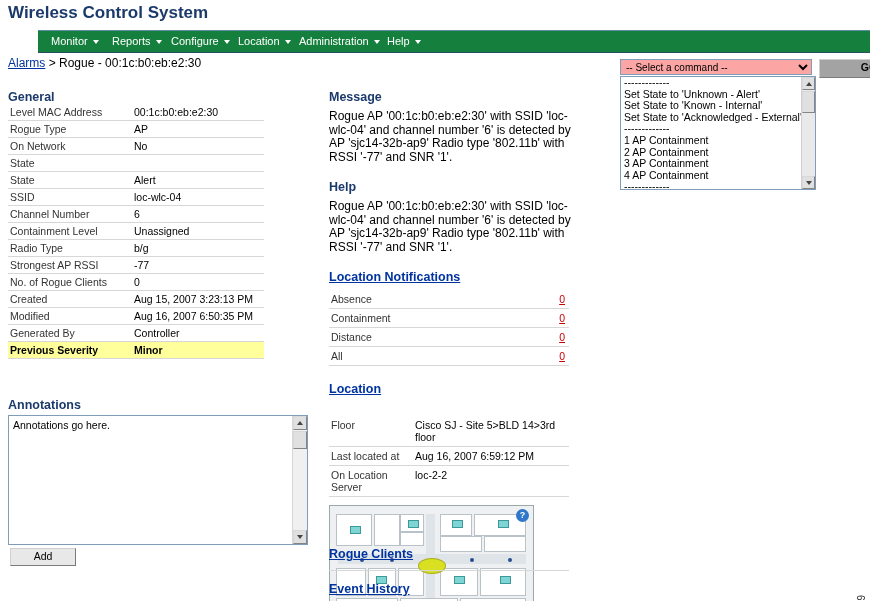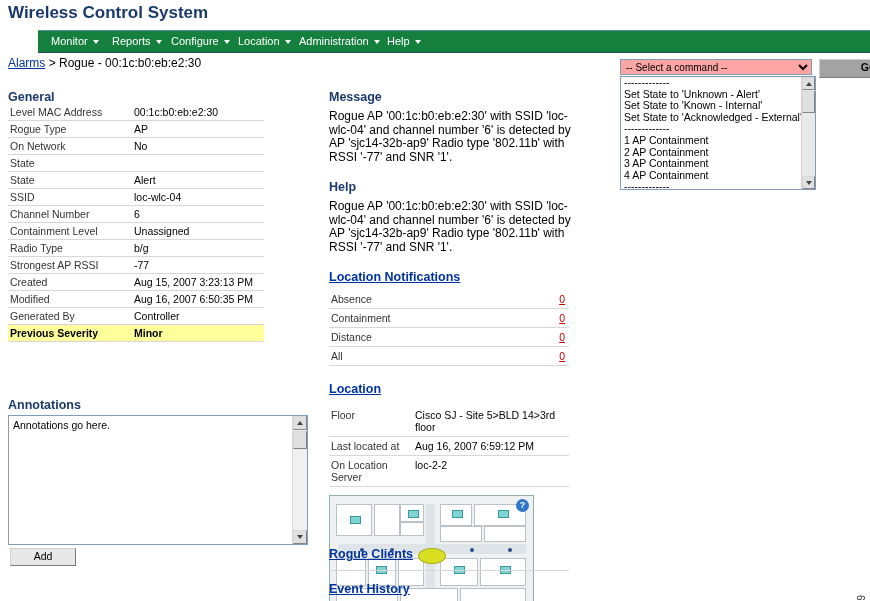--- a/index.html
+++ b/index.html
@@ -138,21 +138,21 @@
   
   .col-mid{position:absolute;left:329px;top:90px;width:245px;}
   .para{font-size:12px;line-height:13.5px;color:#000;margin-top:6px;}
   .blk{margin-top:16px;}
   table.ln{border-collapse:collapse;width:240px;margin-top:6px;}
   table.ln td{font-size:10.5px;padding:3px 4px 3px 2px;border-bottom:1px solid #d7d7d7;color:#333;}
   table.ln td.k{width:190px;}
   table.ln td.v{text-align:right;}
   table.ln td.v a{color:#cc0000;text-decoration:underline;cursor:pointer;}
 
-  table.loc{border-collapse:collapse;width:240px;margin-top:10px;}
+  table.loc{border-collapse:collapse;width:240px;margin-top:20px;}
   table.loc td{font-size:10.5px;padding:3px 4px 3px 2px;border-bottom:1px solid #d7d7d7;color:#333;vertical-align:top;}
   table.loc td.k{width:78px;}
   table.loc td.v{color:#000;}
 
   
   .mapwrap{position:relative;margin-top:8px;width:203px;height:112px;border:1px solid #9aa;background:#f2f3f4;overflow:hidden;}
   .mapwrap .floorbg{position:absolute;left:0;top:0;width:203px;height:112px;background:#eef0f2;}
   .mapwrap .room{position:absolute;background:#ffffff;border:1px solid #b9c2c9;}
   .mapwrap .corr{position:absolute;background:#dfe4e8;}
   .mapwrap .ap{position:absolute;width:9px;height:6px;background:#7fd4d4;border:1px solid #3a9a9a;}
@@ -270,20 +270,24 @@
           <td class="k">Containment Level</td>
           <td class="v">Unassigned</td>
         </tr>
     <tr>
           <td class="k">Radio Type</td>
           <td class="v">b/g</td>
         </tr>
     <tr>
           <td class="k">Strongest AP RSSI</td>
           <td class="v">-77</td>
+        </tr>
+    <tr>
+          <td class="k">No. of Rogue Clients</td>
+          <td class="v">0</td>
         </tr>
     <tr>
           <td class="k">Created</td>
           <td class="v">Aug 15, 2007 3:23:13 PM</td>
         </tr>
     <tr>
           <td class="k">Modified</td>
           <td class="v">Aug 16, 2007 6:50:35 PM</td>
         </tr>
     <tr>

